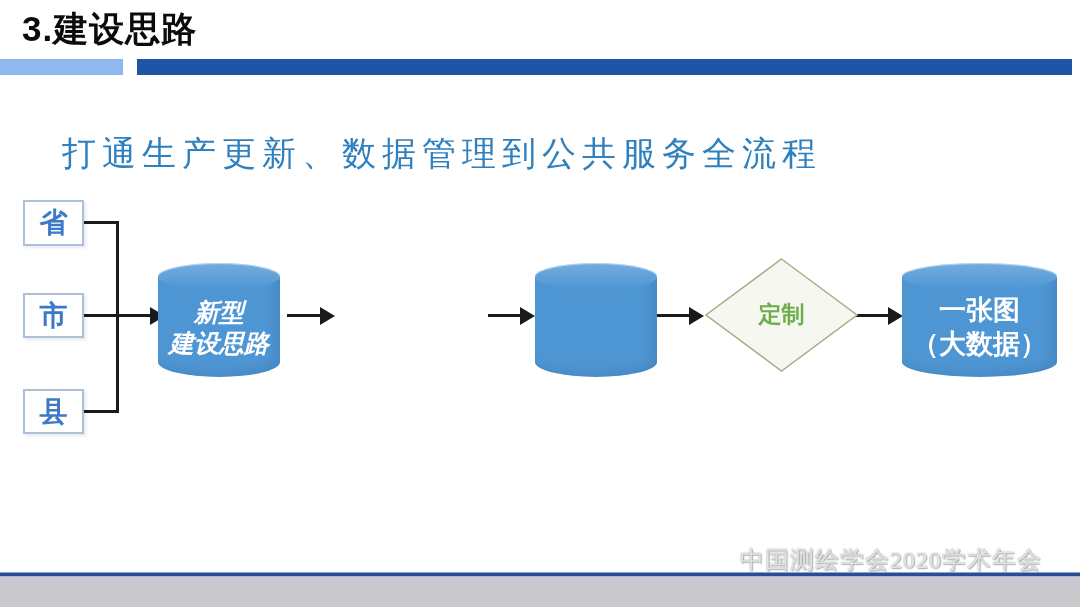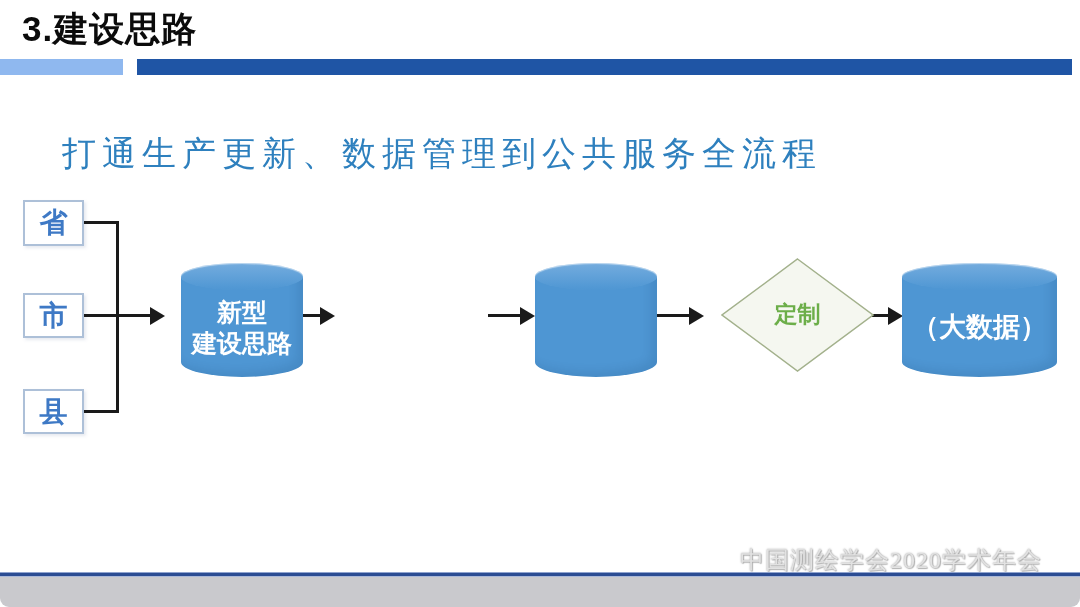--- a/index.html
+++ b/index.html
@@ -1,18 +1,18 @@
 <!DOCTYPE html>
 <html style="--bar_light: #8FB8EF; --bar_dark: #1F55A5; --heading_blue: #2E80BE; --box_text: #3E79C5; --box_border: #ADC0D8; --line_black: #1A1A1A; --cylinder_fill: #4E96D3; --cylinder_top: #74ACDE; --diamond_fill: #F5F7F0; --diamond_border: #A3B18C; --diamond_text: #6CAE49; --bottom_line: #2B4C93; --bottom_bar: #C9C9CD;"><head>
 <meta charset="utf-8">
 <style>
   html,body { margin:0; padding:0; background:#fff; }
   #slide {
     position:relative; width:1080px; height:607px; background:#ffffff;
-    overflow:hidden; font-family:"Liberation Sans", sans-serif;border-radius:9px;
+    overflow:hidden; font-family:"Liberation Sans", sans-serif;
   }
   
   #slide-title {
     position:absolute; left:22px; top:6px;
     font-size:35px; font-weight:bold; color:#0b0b0b; letter-spacing:1px;
     white-space:nowrap;
   }
   .bar-light {
     position:absolute; left:0; top:59px; width:123px; height:16px;
     background:var(--bar_light,#8FB8EF);
@@ -130,48 +130,49 @@
 
   <div class="hline" style="left:287px; top:314px; width:34px;"></div>
   <div class="ahead" style="left:320px;"></div>
   <div class="hline" style="left:488px; top:314px; width:33px;"></div>
   <div class="ahead" style="left:520px;"></div>
   <div class="hline" style="left:657px; top:314px; width:33px;"></div>
   <div class="ahead" style="left:689px;"></div>
   <div class="hline" style="left:855px; top:314px; width:34px;"></div>
   <div class="ahead" style="left:888px;"></div>
 
-  <div class="cylinder" id="node-surveying" style="left:181px; width:122px;">
+  <div class="cylinder" id="node-surveying" style="left:158px; width:122px;font-style:italic;">
     <div class="cyl-body"></div>
     <div class="cyl-top"></div>
     <div class="cyl-label">
       <span>新型</span>
       <span>建设思路</span>
     </div>
   </div>
 
 
   <div class="cylinder" id="node-bigdata" style="left:535px; width:122px;">
     <div class="cyl-body"></div>
     <div class="cyl-top"></div>
   </div>
 
-  <div class="diamond" id="node-sync" style="left:721px; width:153px;">
+  <div class="diamond" id="node-sync" style="left:705px; width:153px;">
     <svg viewBox="0 0 153 114" preserveAspectRatio="none">
       <polygon points="76.5,1 152,57 76.5,113 1,57"></polygon>
     </svg>
     <div class="dia-label">
       <span>定制</span>
     </div>
   </div>
 
   <div class="cylinder" id="node-onemap" style="left:902px; width:155px;">
     <div class="cyl-body"></div>
     <div class="cyl-top"></div>
     <div class="cyl-label">
+      <span>一张图</span>
       <span>（大数据）</span>
     </div>
   </div>
 
   <div id="footer-credit">中国测绘学会2020学术年会</div>
   <div id="bottom-line"></div>
   <div id="bottom-bar"></div>
 
 </div>
 

